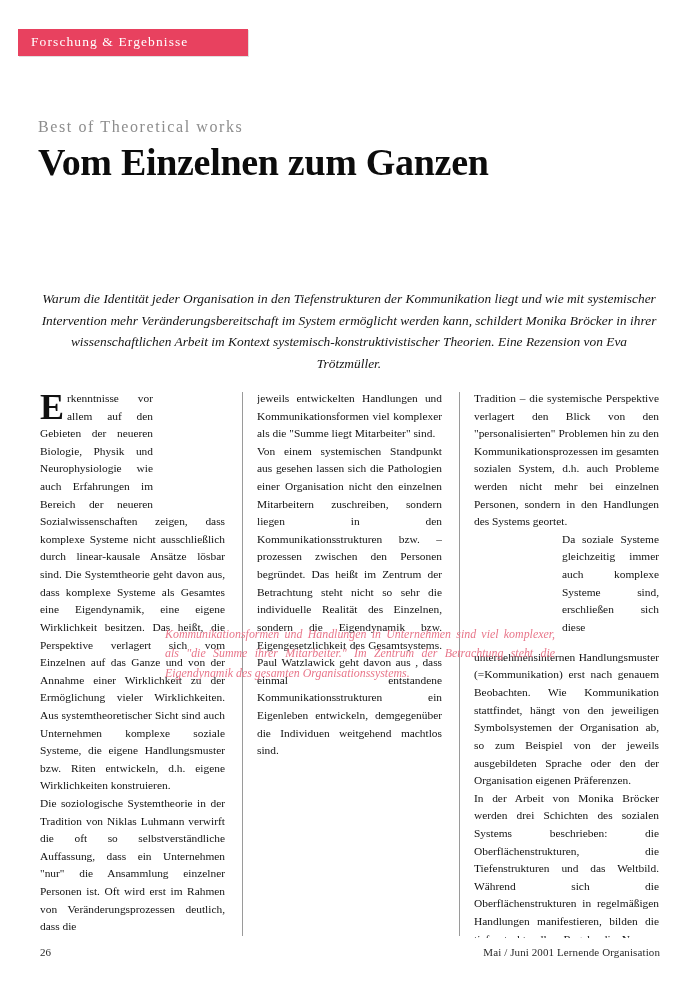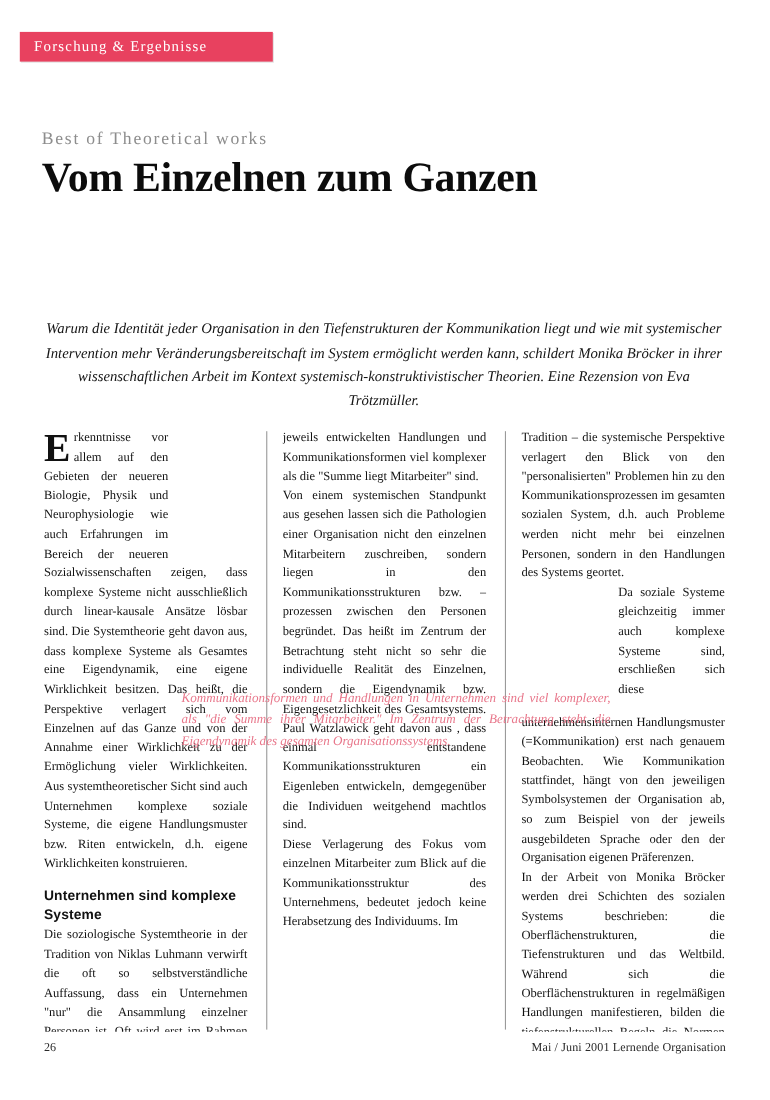--- a/index.html
+++ b/index.html
@@ -201,28 +201,26 @@
 <div id="body-columns">
 
   <div class="col-rule" id="rule-1"></div>
   <div class="col-rule" id="rule-2"></div>
 
   <div class="body-col" id="col-1">
     <p>
       <span id="col1-spacer" class="quote-spacer"></span>
       <span id="dropcap">E</span><span>rkenntnisse vor allem auf den Gebieten der neueren Biologie, Physik und Neurophysiologie wie auch Erfahrungen im Bereich der neueren Sozialwissenschaften zeigen, dass komplexe Systeme nicht ausschließlich durch linear-kausale Ansätze lösbar sind. Die Systemtheorie geht davon aus, dass komplexe Systeme als Gesamtes eine Eigendynamik, eine eigene Wirklichkeit besitzen. Das heißt, die Perspektive verlagert sich vom Einzelnen auf das Ganze und von der Annahme einer Wirklichkeit zu der Ermöglichung vieler Wirklichkeiten. Aus systemtheoretischer Sicht sind auch Unternehmen komplexe soziale Systeme, die eigene Handlungsmuster bzw. Riten entwickeln, d.h. eigene Wirklichkeiten konstruieren.</span>
     </p>
-    <h2 class="subhead">Unternehmen sind komplexe Systeme</h2>
     <p>Die soziologische Systemtheorie in der Tradition von Niklas Luhmann verwirft die oft so selbstverständliche Auffassung, dass ein Unternehmen "nur" die Ansammlung einzelner Personen ist. Oft wird erst im Rahmen von Veränderungsprozessen deutlich, dass die</p>
   </div>
 
   <div class="body-col" id="col-2">
     <p>jeweils entwickelten Handlungen und Kommunikationsformen viel komplexer als die "Summe liegt Mitarbeiter" sind.</p>
     <p>Von einem systemischen Standpunkt aus gesehen lassen sich die Pathologien einer Organisation nicht den einzelnen Mitarbeitern zuschreiben, sondern liegen in den Kommunikationsstrukturen bzw. –prozessen zwischen den Personen begründet. Das heißt im Zentrum der Betrachtung steht nicht so sehr die individuelle Realität des Einzelnen, sondern die Eigendynamik bzw. Eigengesetzlichkeit des Gesamtsystems. Paul Watzlawick geht davon aus , dass einmal entstandene Kommunikationsstrukturen ein Eigenleben entwickeln, demgegenüber die Individuen weitgehend machtlos sind.</p>
-    <p>Diese Verlagerung des Fokus vom einzelnen Mitarbeiter zum Blick auf die Kommunikationsstruktur des Unternehmens, bedeutet jedoch keine Herabsetzung des Individuums. Im</p>
   </div>
 
   <div class="body-col" id="col-3">
     <p>Tradition – die systemische Perspektive verlagert den Blick von den "personalisierten" Problemen hin zu den Kommunikationsprozessen im gesamten sozialen System, d.h. auch Probleme werden nicht mehr bei einzelnen Personen, sondern in den Handlungen des Systems geortet.</p>
     <p>
       <span id="col3-spacer" class="quote-spacer"></span><span>Da soziale Systeme gleichzeitig immer auch komplexe Systeme sind, erschließen sich diese unternehmensinternen Handlungsmuster (=Kommunikation) erst nach genauem Beobachten. Wie Kommunikation stattfindet, hängt von den jeweiligen Symbolsystemen der Organisation ab, so zum Beispiel von der jeweils ausgebildeten Sprache oder den der Organisation eigenen Präferenzen.</span>
     </p>
     <p>In der Arbeit von Monika Bröcker werden drei Schichten des sozialen Systems beschrieben: die Oberflächenstrukturen, die Tiefenstrukturen und das Weltbild. Während sich die Oberflächenstrukturen in regelmäßigen Handlungen manifestieren, bilden die tiefenstrukturellen Regeln die Normen und Werte eines Systems. Die Tiefenstrukturen bilden auch die Grundlage für die Konstruk-</p>
   </div>
 </div>

